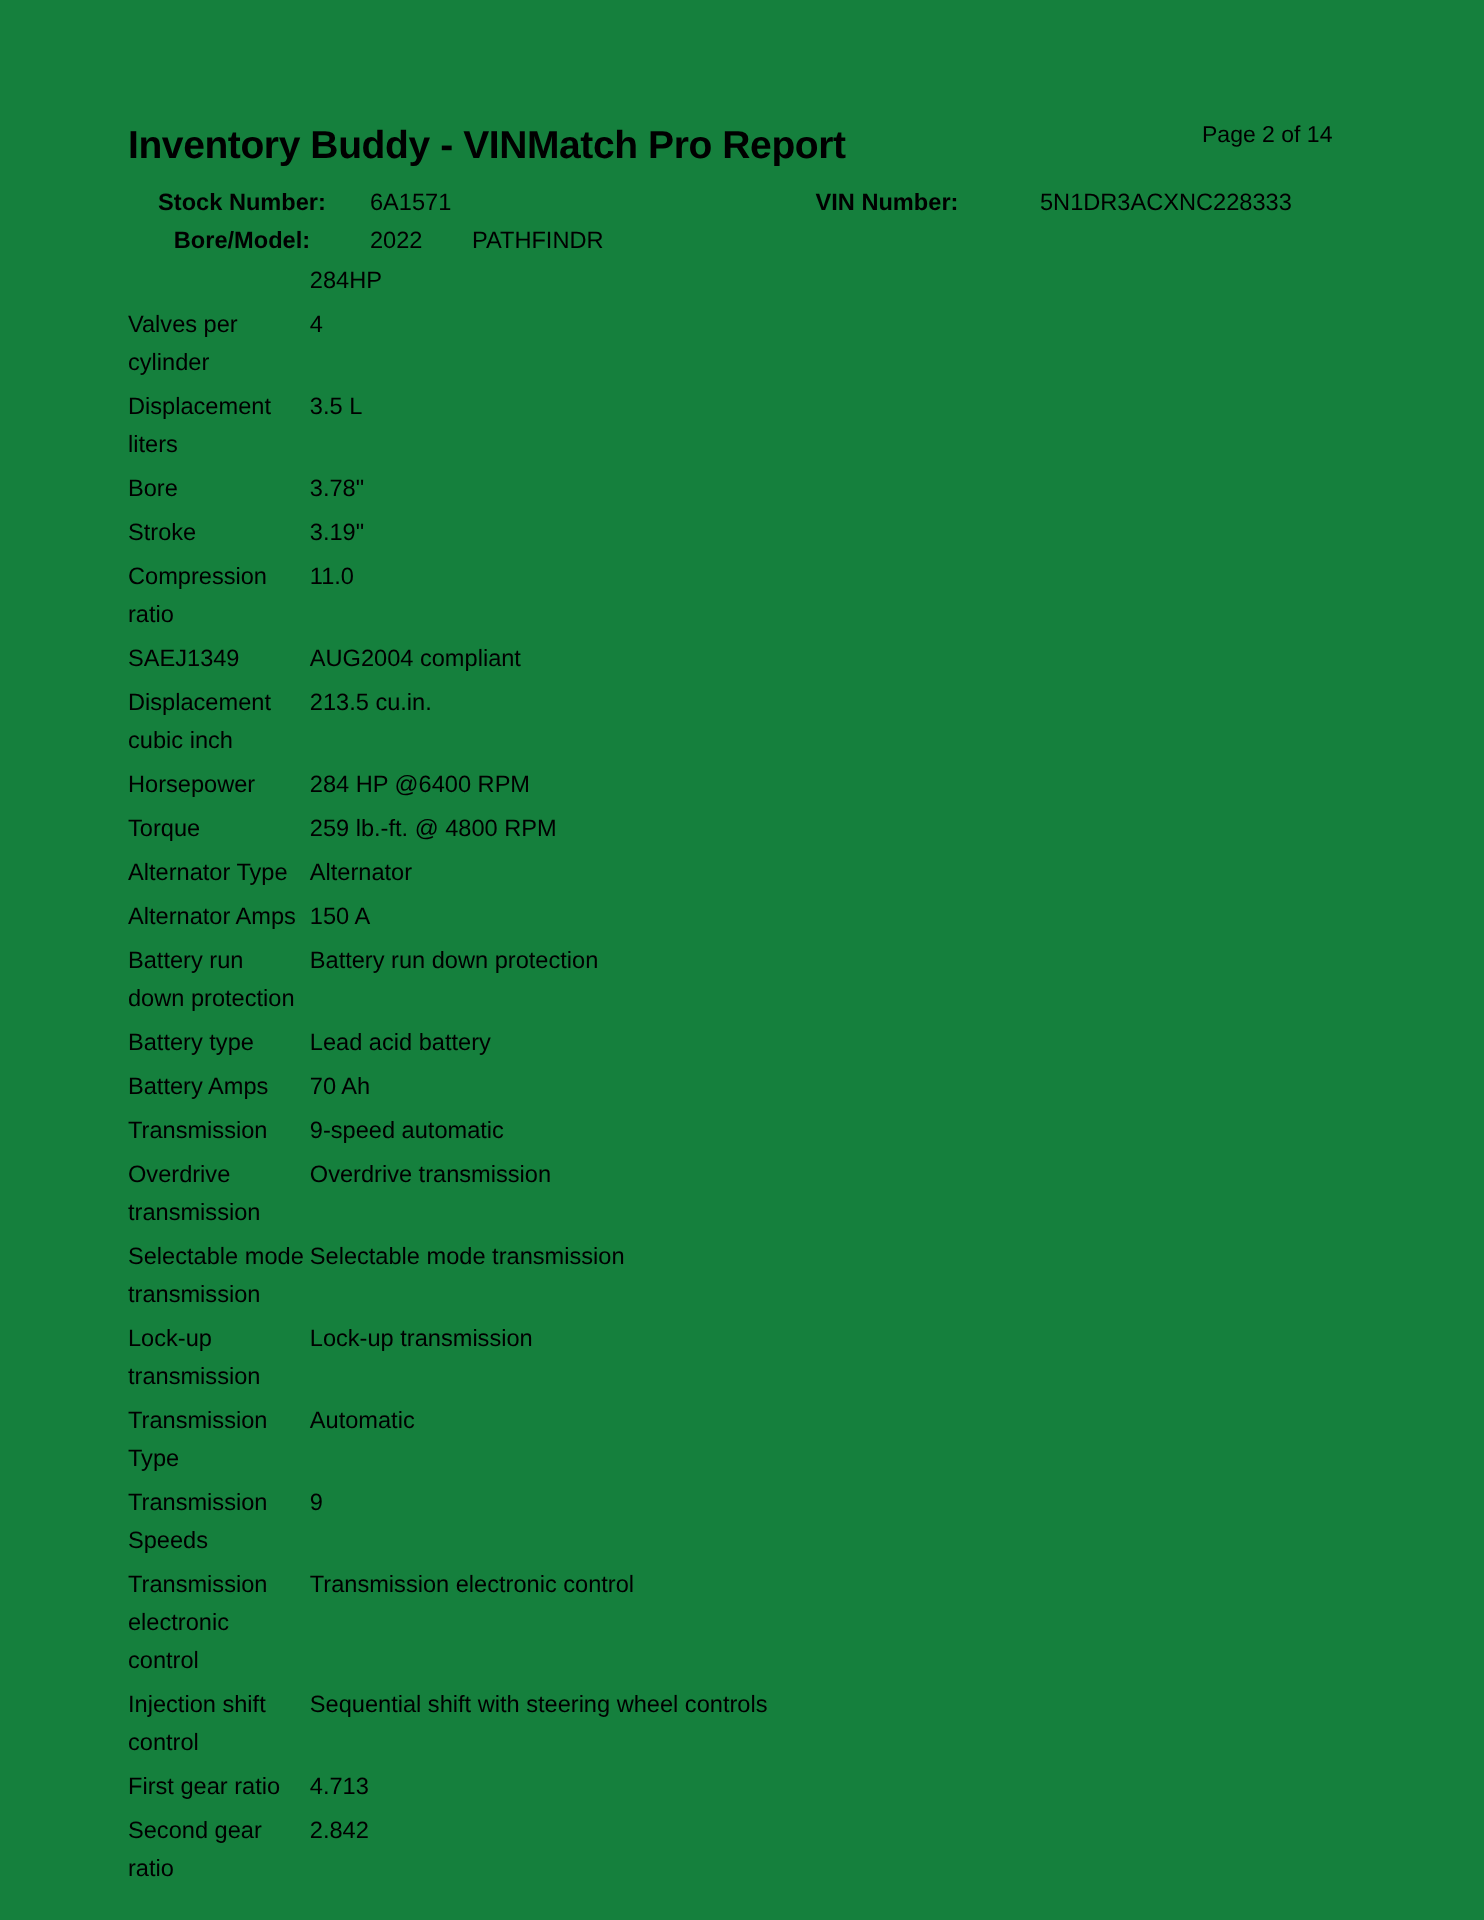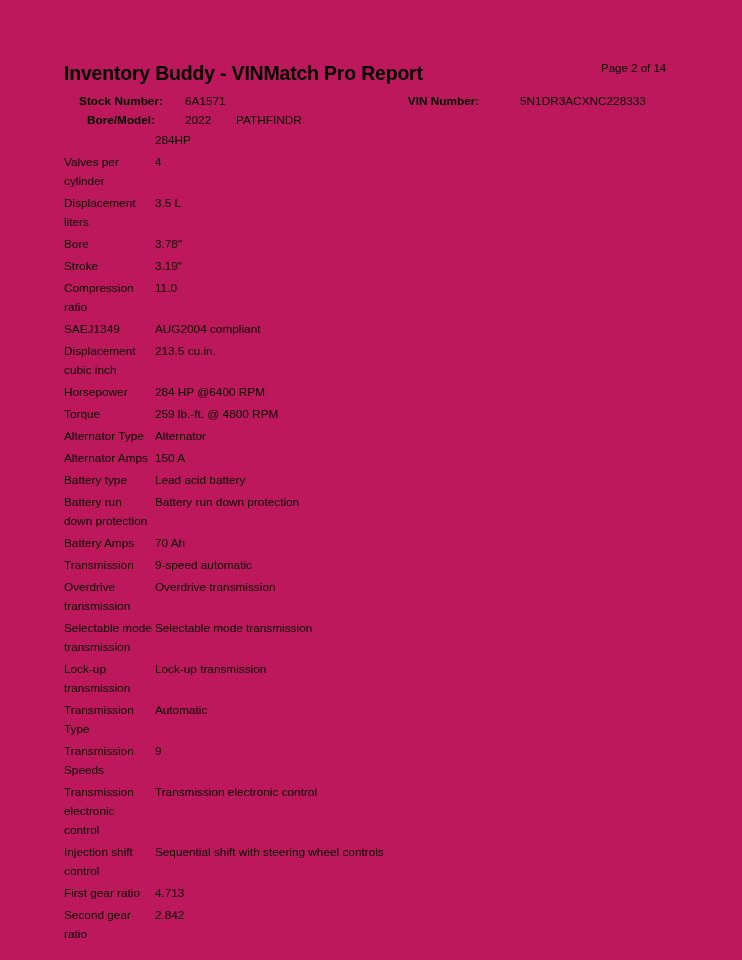--- a/index.html
+++ b/index.html
@@ -13,21 +13,21 @@
     overflow: hidden;
     font-family: "Liberation Sans", sans-serif;
     color: #000000;
     -webkit-font-smoothing: antialiased;
   }
 
   .page {
     position: relative;
     width: 742px;
     height: 960px;
-    background: #be185d;
+    background: #15803d;
     box-sizing: border-box;
   }
 
   
   .report-title {
     position: absolute;
     left: 64px;
     top: 64px;
     font-size: 19.5px;
     font-weight: bold;
@@ -178,28 +178,28 @@
         </tr>
         <tr>
           <td class="spec-label">Alternator Type</td>
           <td class="spec-value">Alternator</td>
         </tr>
         <tr>
           <td class="spec-label">Alternator Amps</td>
           <td class="spec-value">150 A</td>
         </tr>
         <tr>
+          <td class="spec-label">Battery run down protection</td>
+          <td class="spec-value">Battery run down protection</td>
+        </tr>
+        <tr>
           <td class="spec-label">Battery type</td>
           <td class="spec-value">Lead acid battery</td>
         </tr>
         <tr>
-          <td class="spec-label">Battery run down protection</td>
-          <td class="spec-value">Battery run down protection</td>
-        </tr>
-        <tr>
           <td class="spec-label">Battery Amps</td>
           <td class="spec-value">70 Ah</td>
         </tr>
         <tr>
           <td class="spec-label">Transmission</td>
           <td class="spec-value">9-speed automatic</td>
         </tr>
         <tr>
           <td class="spec-label">Overdrive transmission</td>
           <td class="spec-value">Overdrive transmission</td>

